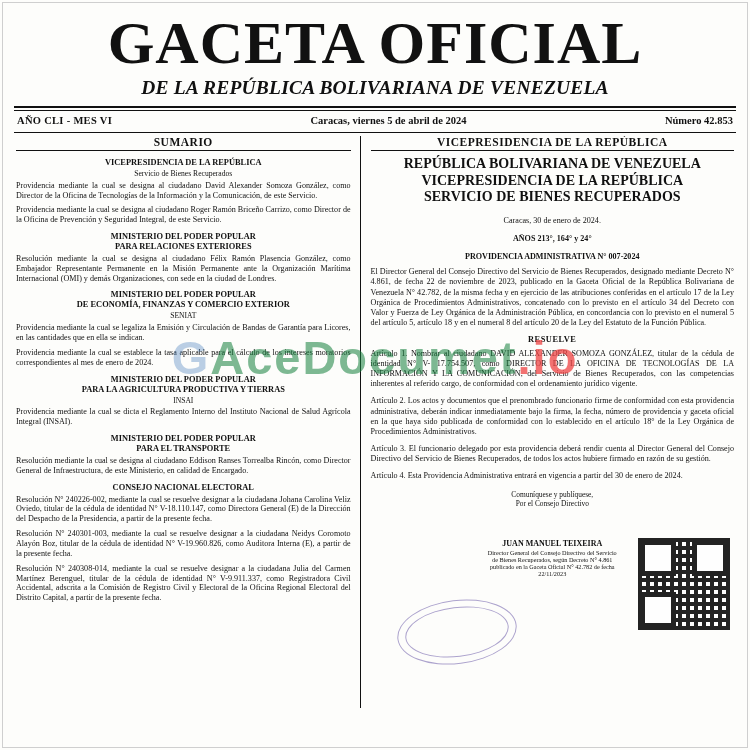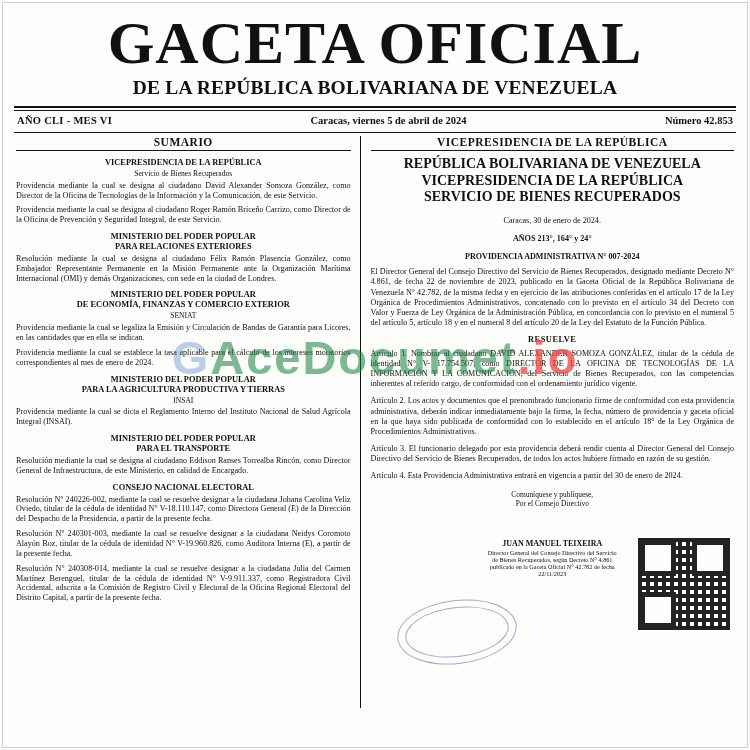--- a/index.html
+++ b/index.html
@@ -27,20 +27,21 @@
     line-height:0.98;
     margin:4px 0 0 0;
     white-space:nowrap;
   }
   .gaceta-sub{
     font-family:"Liberation Serif", serif;
     font-weight:bold;
     font-size:19.5px;
     letter-spacing:0.2px;
     margin-top:4px;
+    font-style:italic;
   }
   .rule-thick{border:0;border-top:2.5px solid #111;margin:7px 0 0 0;}
   .rule-thin{border:0;border-top:1px solid #111;margin:2px 0 0 0;}
   .meta-row{
     display:flex;
     justify-content:space-between;
     align-items:center;
     font-size:10.5px;
     padding:4px 3px 4px 3px;
     font-family:"Liberation Serif", serif;

